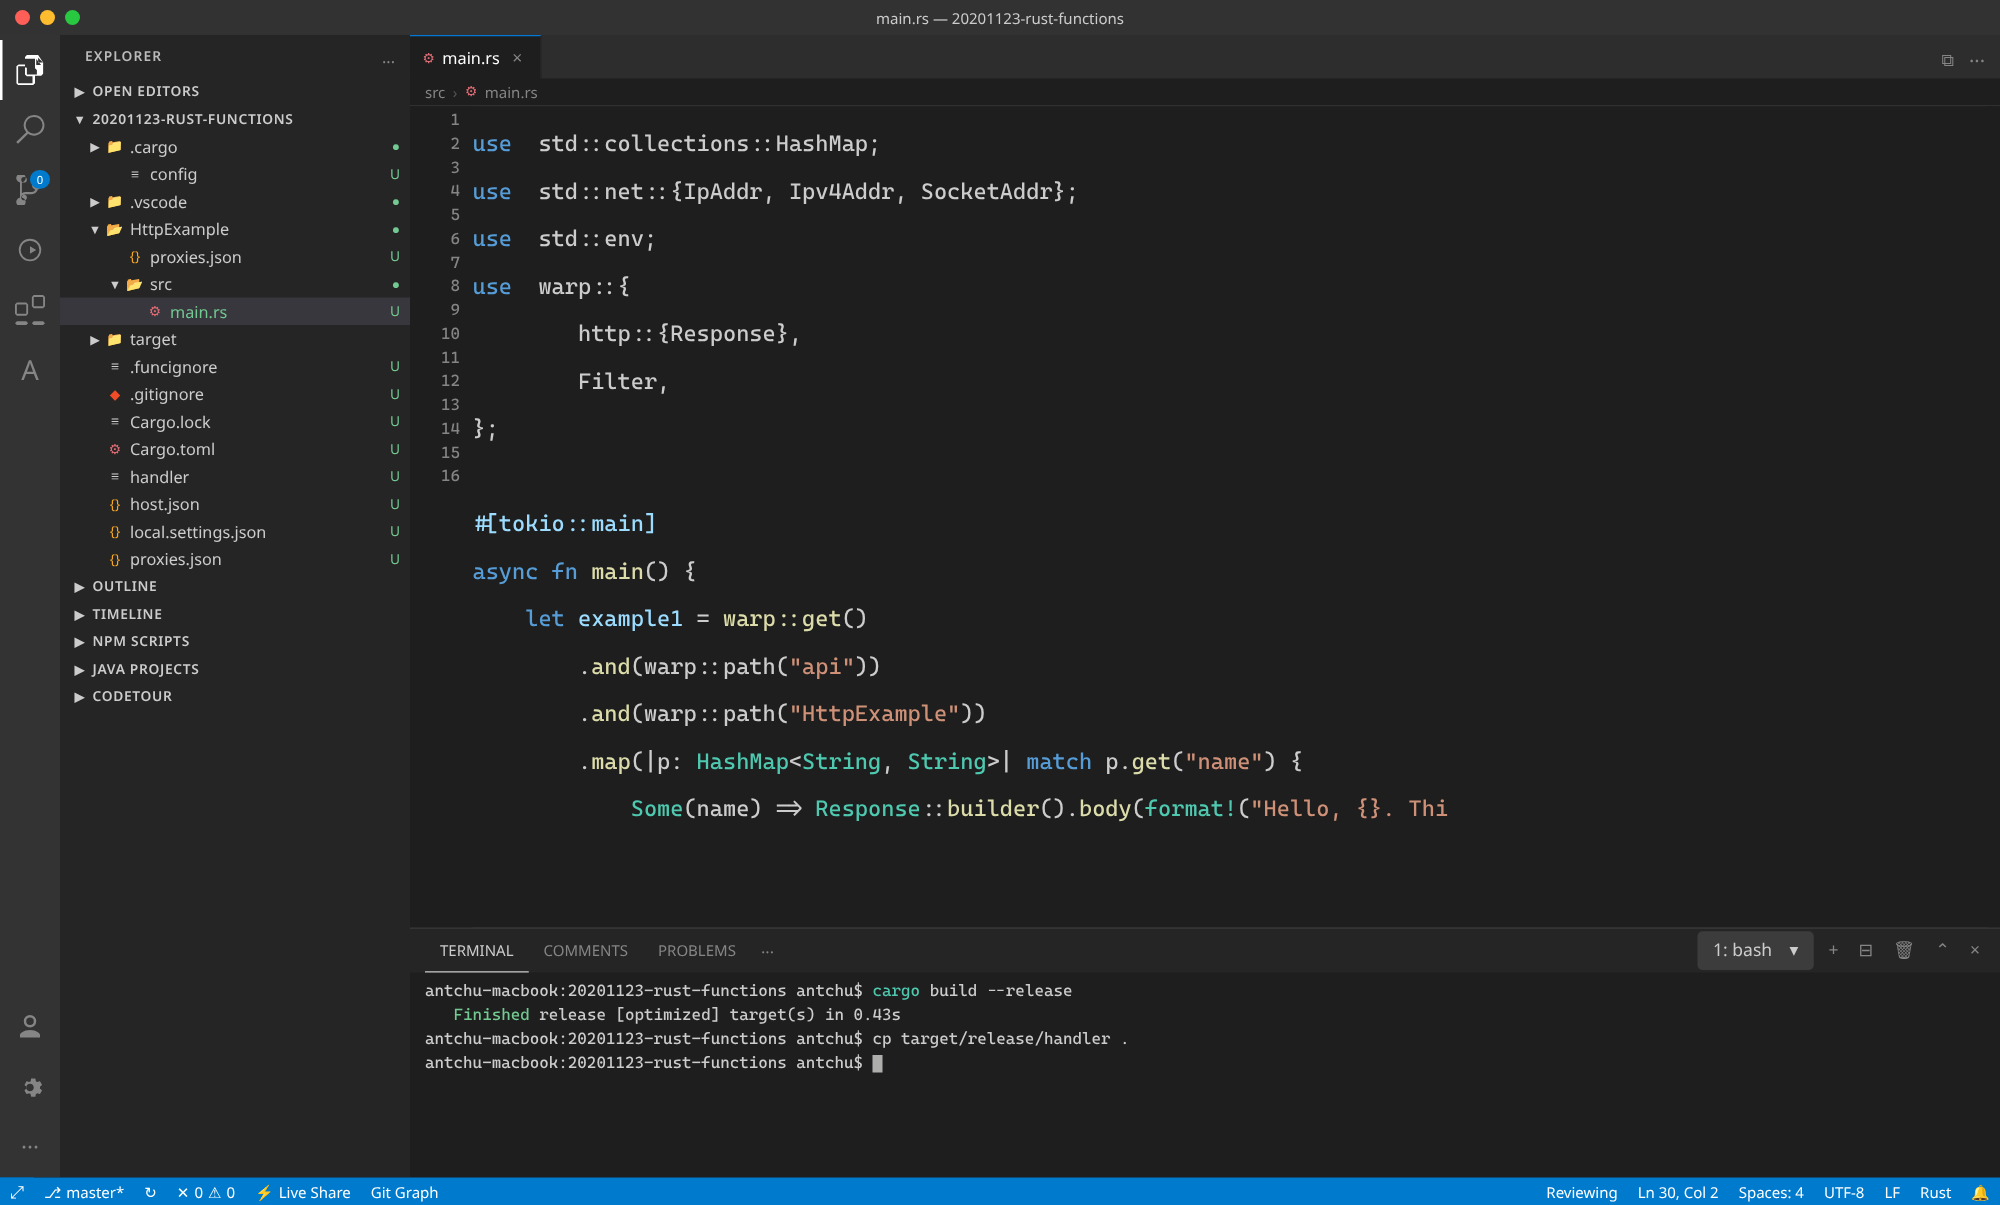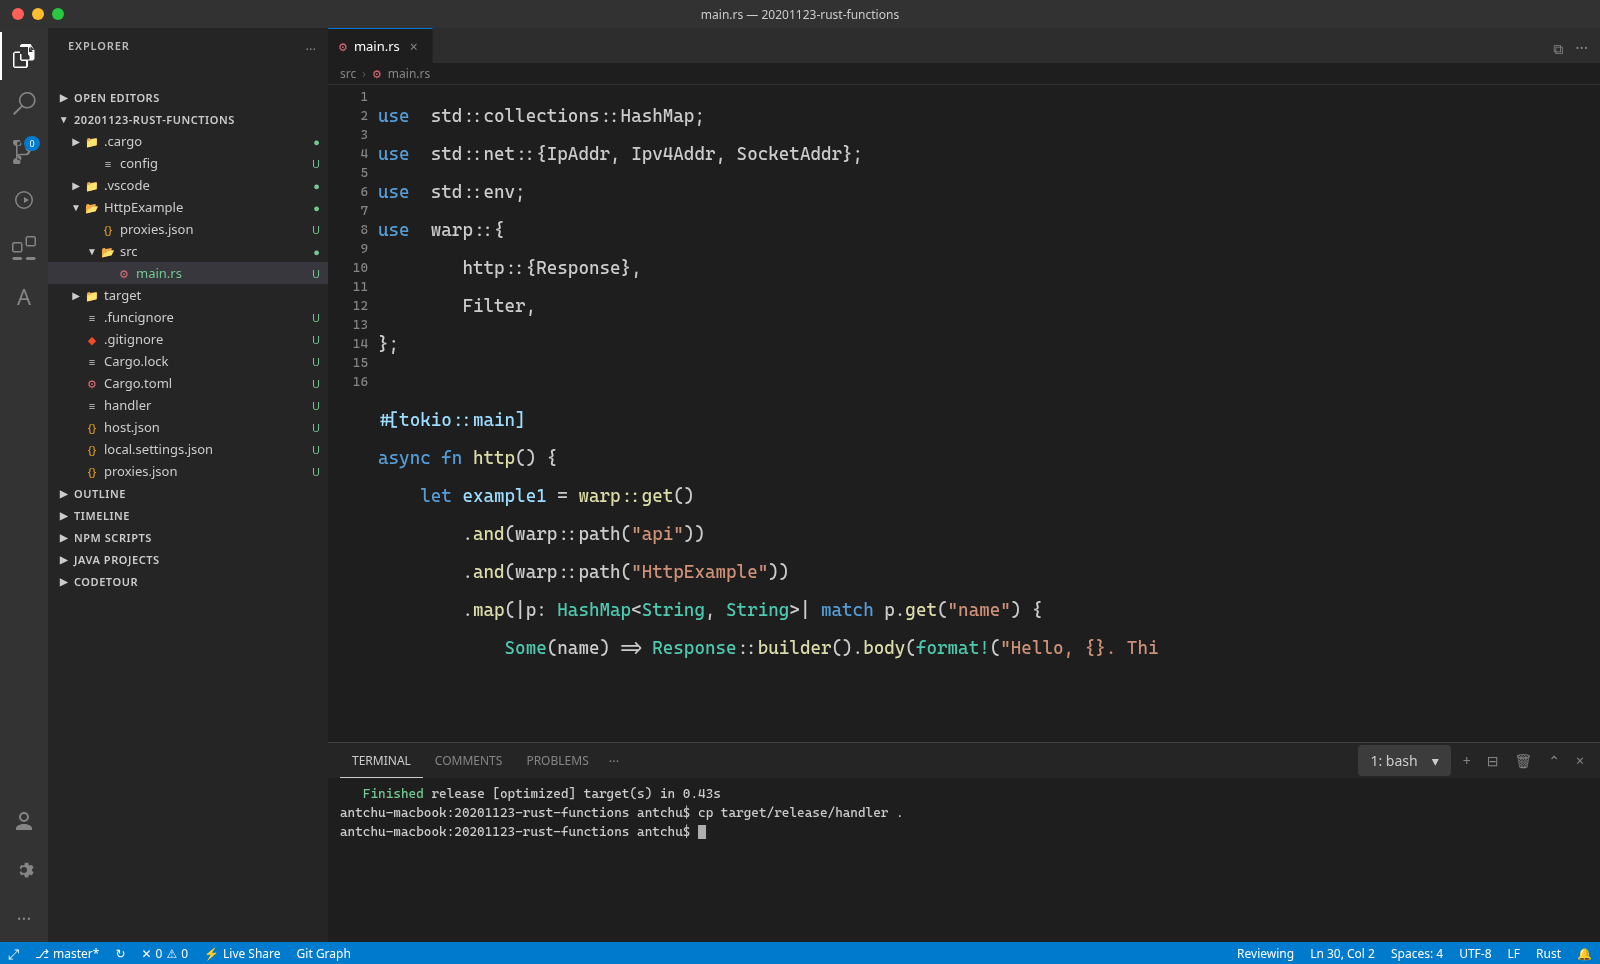--- a/index.html
+++ b/index.html
@@ -88,21 +88,20 @@
     #activity-bar .spacer { flex: 1; }
 
     
     #sidebar {
       width: 280px;
       background: #252526;
       display: flex;
       flex-direction: column;
       flex-shrink: 0;
       overflow: hidden;
-      gap: 24px;
     }
     #sidebar-header {
       display: flex;
       align-items: center;
       justify-content: space-between;
       padding: 8px 12px 8px 20px;
     }
     #sidebar-header .title {
       font-size: 11px;
       font-weight: 600;
@@ -678,21 +677,21 @@
         <div id="code-content">
 <div style="height:19px;"><span class="kw">use</span> <span class="plain"> std::collections::HashMap;</span></div>
 <div style="height:19px;"><span class="kw">use</span> <span class="plain"> std::net::{IpAddr, Ipv4Addr, SocketAddr};</span></div>
 <div style="height:19px;"><span class="kw">use</span> <span class="plain"> std::env;</span></div>
 <div style="height:19px;"><span class="kw">use</span> <span class="plain"> warp::{</span></div>
 <div style="height:19px;"><span class="plain">        http::{Response},</span></div>
 <div style="height:19px;"><span class="plain">        Filter,</span></div>
 <div style="height:19px;"><span class="plain">};</span></div>
 <div style="height:19px;"></div>
 <div style="height:19px;"><span class="attr">#[tokio::main]</span></div>
-<div style="height:19px;"><span class="kw">async</span><span class="plain"> </span><span class="kw">fn</span><span class="plain"> </span><span class="fn">http</span><span class="plain">() {</span></div>
+<div style="height:19px;"><span class="kw">async</span><span class="plain"> </span><span class="kw">fn</span><span class="plain"> </span><span class="fn">main</span><span class="plain">() {</span></div>
 <div style="height:19px;"><span class="plain">    </span><span class="kw">let</span><span class="plain"> </span><span class="var">example1</span><span class="plain"> = </span><span class="fn">warp::get</span><span class="plain">()</span></div>
 <div style="height:19px;"><span class="plain">        .</span><span class="method">and</span><span class="plain">(warp::path(</span><span class="str">"api"</span><span class="plain">))</span></div>
 <div style="height:19px;"><span class="plain">        .</span><span class="method">and</span><span class="plain">(warp::path(</span><span class="str">"HttpExample"</span><span class="plain">))</span></div>
 <div style="height:19px;"><span class="plain">        .</span><span class="method">map</span><span class="plain">(|p: </span><span class="type">HashMap</span><span class="plain">&lt;</span><span class="type">String</span><span class="plain">, </span><span class="type">String</span><span class="plain">&gt;| </span><span class="kw">match</span><span class="plain"> p.</span><span class="method">get</span><span class="plain">(</span><span class="str">"name"</span><span class="plain">) {</span></div>
 <div style="height:19px;"><span class="plain">            </span><span class="type">Some</span><span class="plain">(name) =&gt; </span><span class="type">Response</span><span class="plain">::</span><span class="method">builder</span><span class="plain">().</span><span class="method">body</span><span class="plain">(</span><span class="macro">format!</span><span class="plain">(</span><span class="str">"Hello, {}. Thi</span></div>
         </div>
         <div id="scrollbar-track"></div>
       </div>
 
       <div id="terminal-panel">
@@ -707,20 +706,21 @@
               <span>▾</span>
             </div>
             <span title="New Terminal">+</span>
             <span title="Split Terminal">⊟</span>
             <span title="Kill Terminal">🗑</span>
             <span title="Maximize">⌃</span>
             <span title="Close Panel">×</span>
           </div>
         </div>
         <div id="terminal-content">
+          <span class="term-line"><span class="term-prompt">antchu-macbook:20201123-rust-functions antchu$</span> <span style="color:#4ec9b0;">cargo</span> <span class="term-cmd">build --release</span></span>
           <span class="term-line">   <span class="term-finished">Finished</span> <span class="term-cmd">release [optimized] target(s) in 0.43s</span></span>
           <span class="term-line"><span class="term-prompt">antchu-macbook:20201123-rust-functions antchu$</span> <span class="term-cmd">cp target/release/handler .</span></span>
           <span class="term-line"><span class="term-prompt">antchu-macbook:20201123-rust-functions antchu$</span> <span class="term-cursor"></span></span>
         </div>
       </div>
 
     </div>
   </div>
 
 </div>

